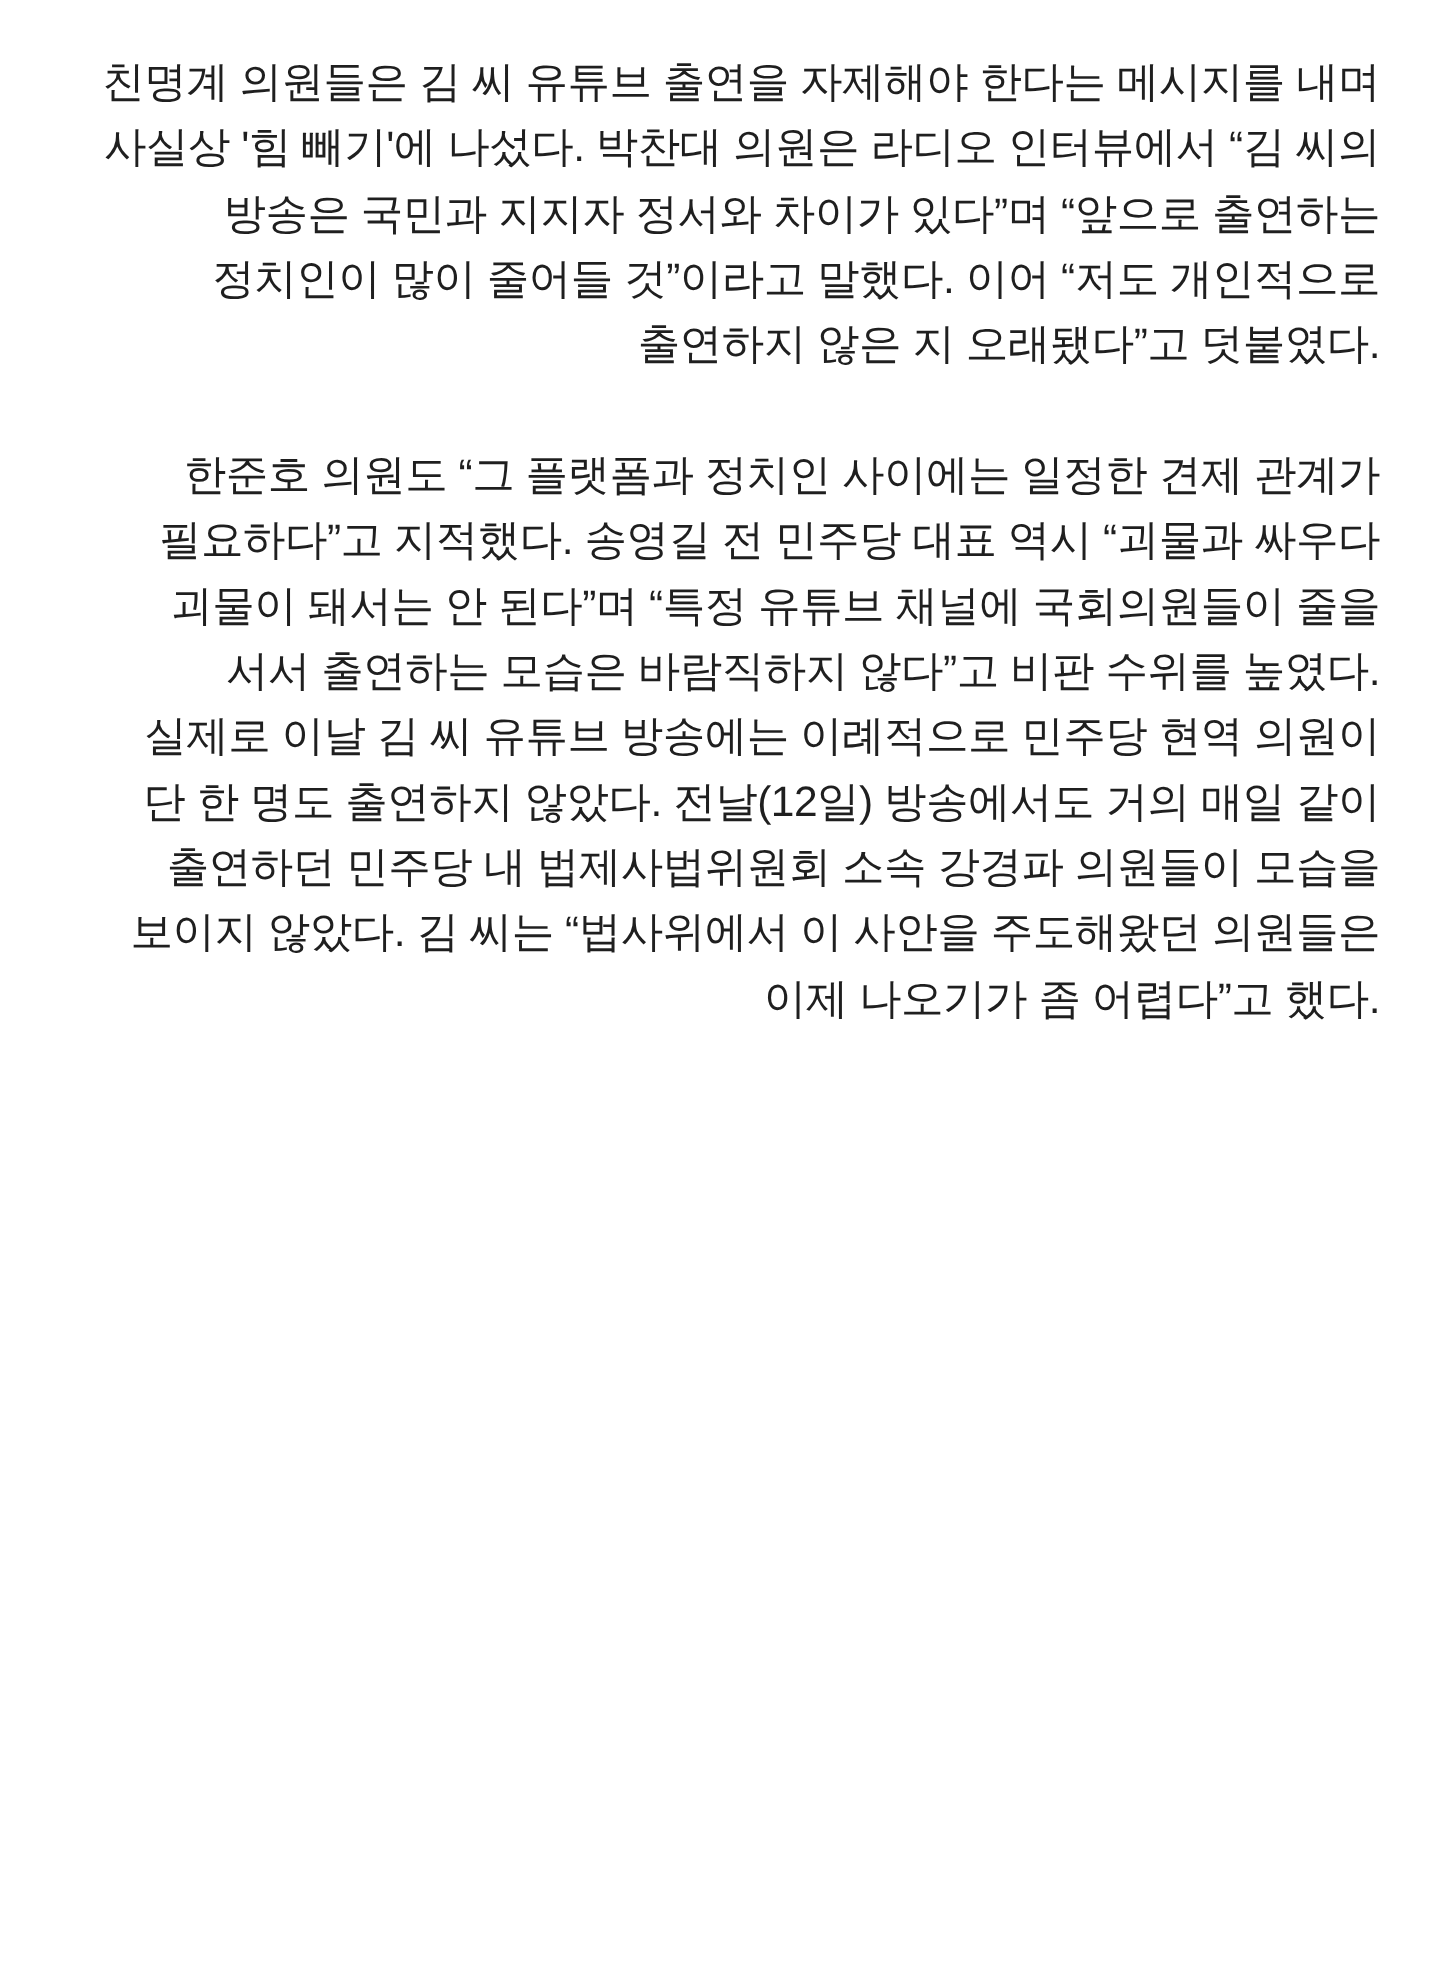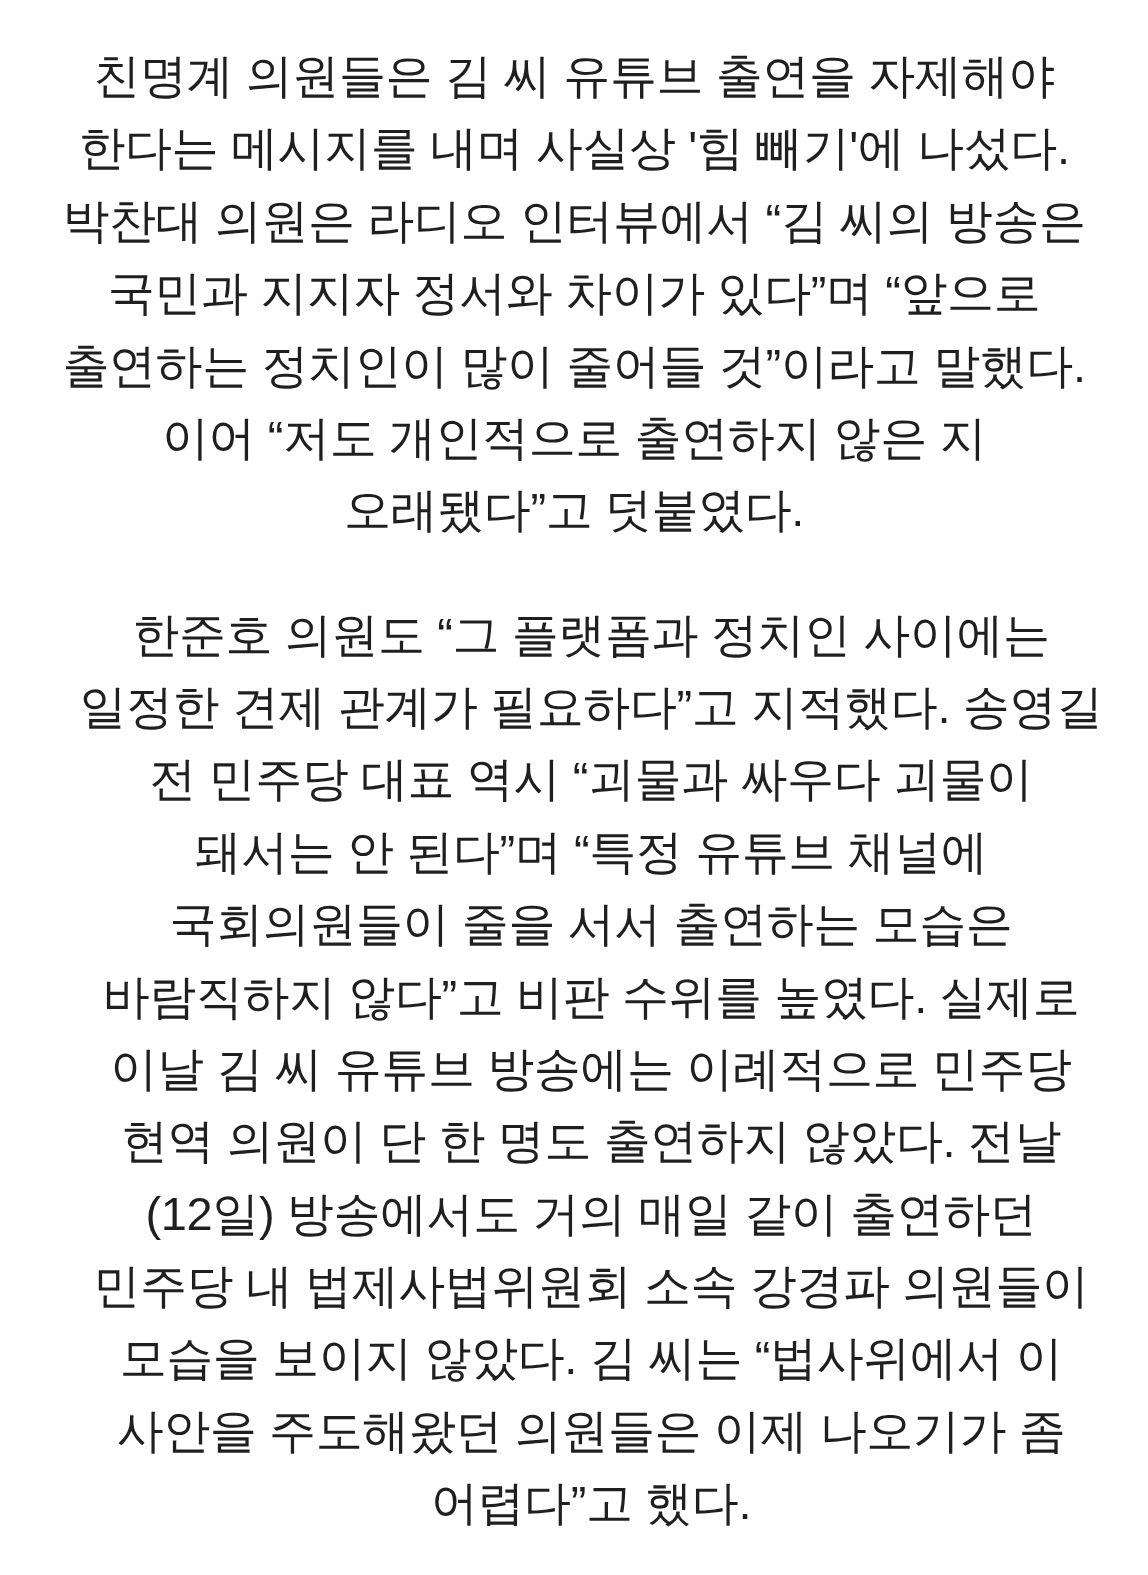--- a/index.html
+++ b/index.html
@@ -13,26 +13,26 @@
     font-family: "Liberation Sans", "DejaVu Sans", sans-serif;
     color: #1a1a1a;
     -webkit-font-smoothing: antialiased;
   }
   .article-body {
     box-sizing: border-box;
     width: 1148px;
     padding: 40px 44px 30px 44px;
   }
   .paragraph {
-    font-size: 47px;
+    font-size: 34px;
     line-height: 1.54;
     letter-spacing: -0.4px;
     color: #1f1f1f;
     margin: 0 0 52px 0;
-    text-align: center;
+    text-align: right;
     word-break: keep-all;
     overflow-wrap: break-word;
   }
   .paragraph:last-child {
     margin-bottom: 0;
     margin-left: 34px;
   }
 </style>
 </head>
 <body>

